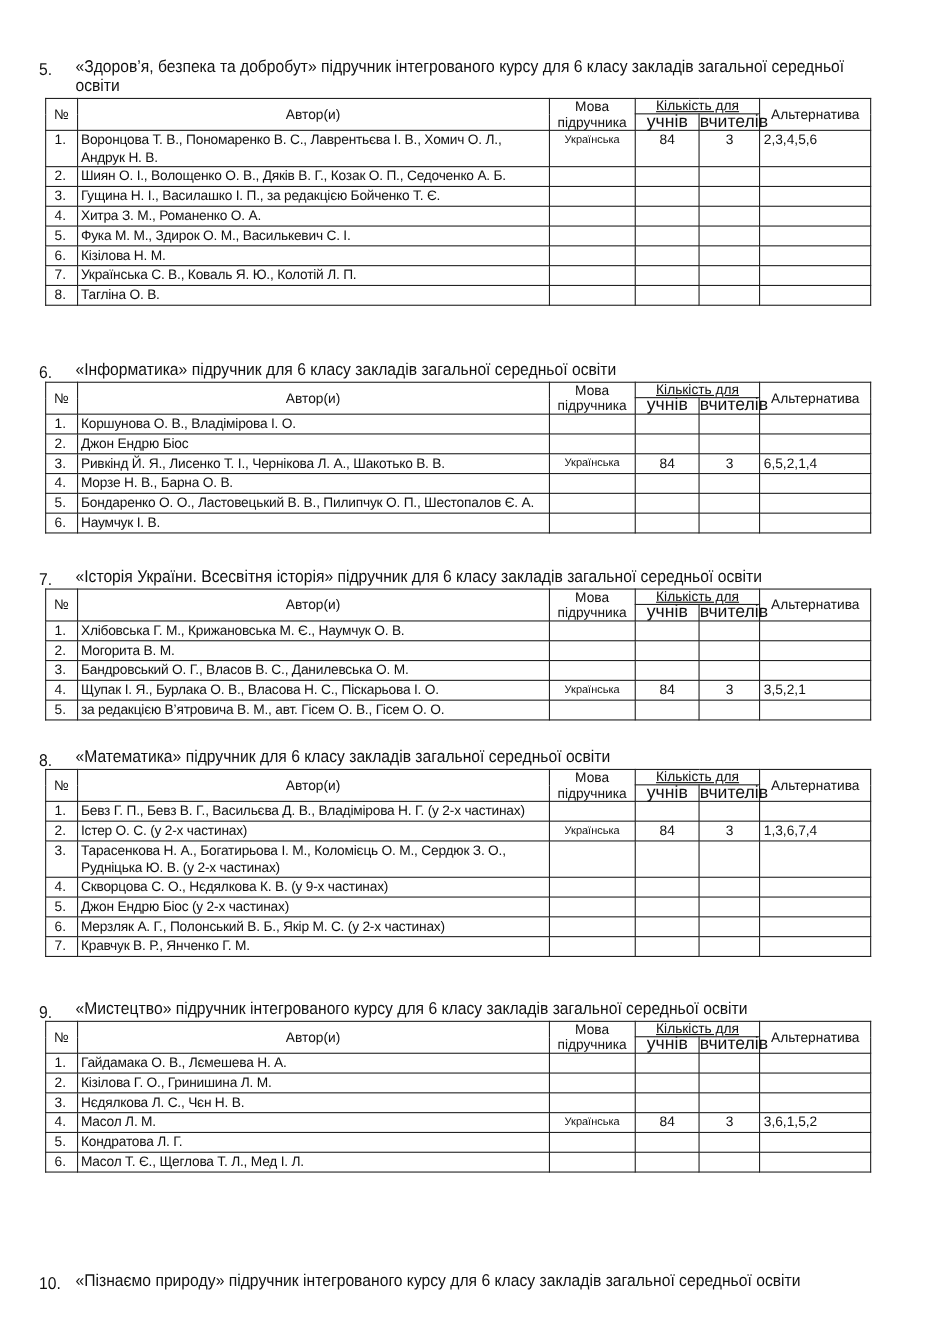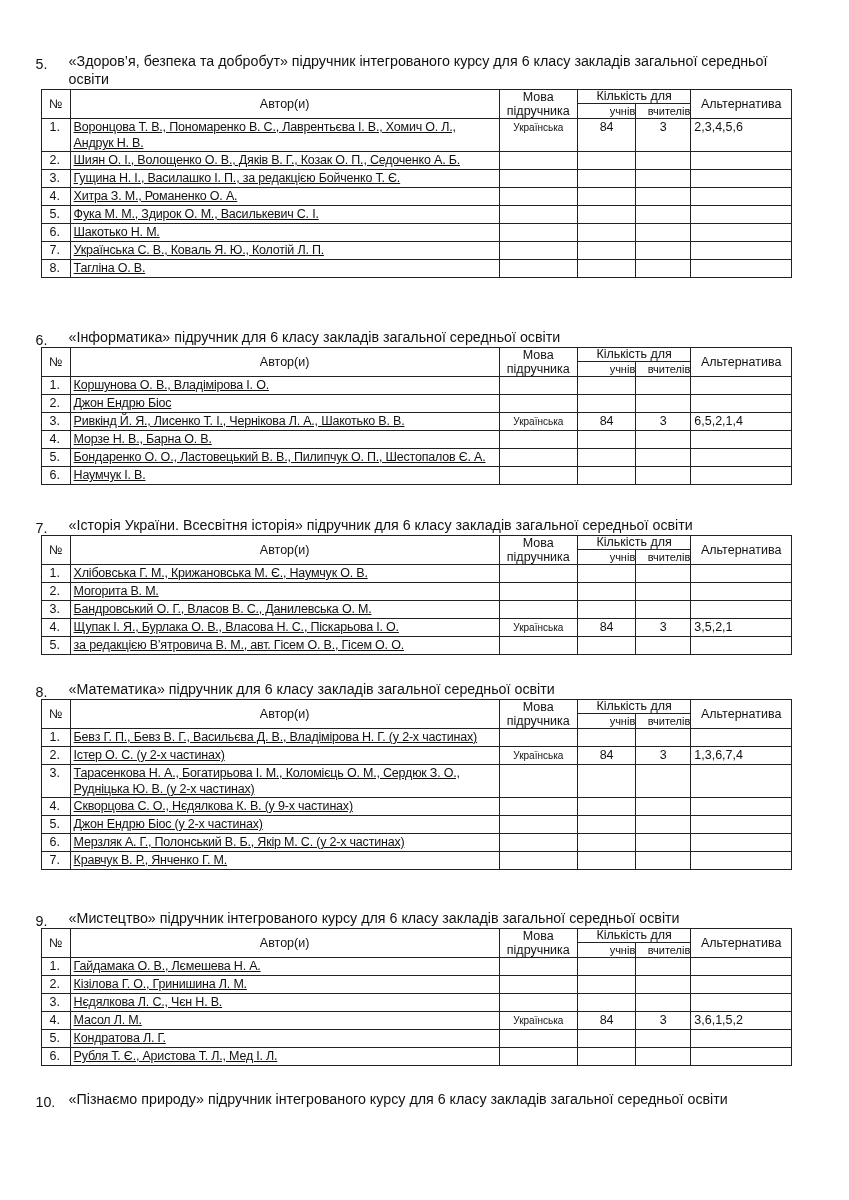--- a/index.html
+++ b/index.html
@@ -21,25 +21,25 @@
   td, th { border: 1px solid #222; padding: 0 3px; vertical-align: top; font-weight: normal; }
   th { font-size: 12.5px; vertical-align: middle; text-align: center; line-height: 14px; }
   .c-no { width: 27px; text-align: center; }
   .c-author { width: 405px; }
   .c-lang { width: 74px; }
   .c-st { width: 55px; }
   .c-tch { width: 52px; }
   .c-alt { width: 95px; }
   td { line-height: 16px; height: 16px; }
   td.no { text-align: center; padding-right: 5px; }
-  td.author { letter-spacing: -0.2px; text-decoration: underline; }
+  td.author { letter-spacing: -0.2px; }
   td.lang { font-size: 10px; text-align: center; padding-top: 1px; }
   td.st, td.tch { text-align: center; }
-  .group-label { display: block; line-height: 13px; }
-  th.sub { font-size: 11px; line-height: 14px; padding: 0; text-align: right; }
+  .group-label { display: block; text-decoration: underline; line-height: 13px; }
+  th.sub { font-size: 16px; line-height: 14px; padding: 0; }
 </style>
 </head>
 <body>
 
 <div class="page" id="page">
     <div class="section" style="top: 52px;">
     <div class="title" style="width: 760px;">
       <span class="num">5.</span>
       <span>«Здоров’я, безпека та добробут» підручник інтегрованого курсу для 6 класу закладів загальної середньої освіти</span>
     </div>
@@ -106,21 +106,21 @@
           <tr>
     <td class="no">5.</td>
     <td class="author">Фука М. М., Здирок О. М., Василькевич С. І.</td>
     <td class="lang"></td>
     <td class="st"></td>
     <td class="tch"></td>
     <td class="alt"></td>
   </tr>
           <tr>
     <td class="no">6.</td>
-    <td class="author">Шакотько Н. М.</td>
+    <td class="author">Кізілова Н. М.</td>
     <td class="lang"></td>
     <td class="st"></td>
     <td class="tch"></td>
     <td class="alt"></td>
   </tr>
           <tr>
     <td class="no">7.</td>
     <td class="author">Українська С. В., Коваль Я. Ю., Колотій Л. П.</td>
     <td class="lang"></td>
     <td class="st"></td>
@@ -458,29 +458,29 @@
           <tr>
     <td class="no">5.</td>
     <td class="author">Кондратова Л. Г.</td>
     <td class="lang"></td>
     <td class="st"></td>
     <td class="tch"></td>
     <td class="alt"></td>
   </tr>
           <tr>
     <td class="no">6.</td>
-    <td class="author">Рубля Т. Є., Аристова Т. Л., Мед І. Л.</td>
+    <td class="author">Масол Т. Є., Щеглова Т. Л., Мед І. Л.</td>
     <td class="lang"></td>
     <td class="st"></td>
     <td class="tch"></td>
     <td class="alt"></td>
   </tr>
         </tbody>
     </table>
   </div>
-    <div class="section" style="top: 1090px;">
+    <div class="section" style="top: 1156px;">
     <div class="title">
       <span class="num">10.</span>
       <span>«Пізнаємо природу» підручник інтегрованого курсу для 6 класу закладів загальної середньої освіти</span>
     </div>
 
   </div>
   </div>
 
 </body></html>

